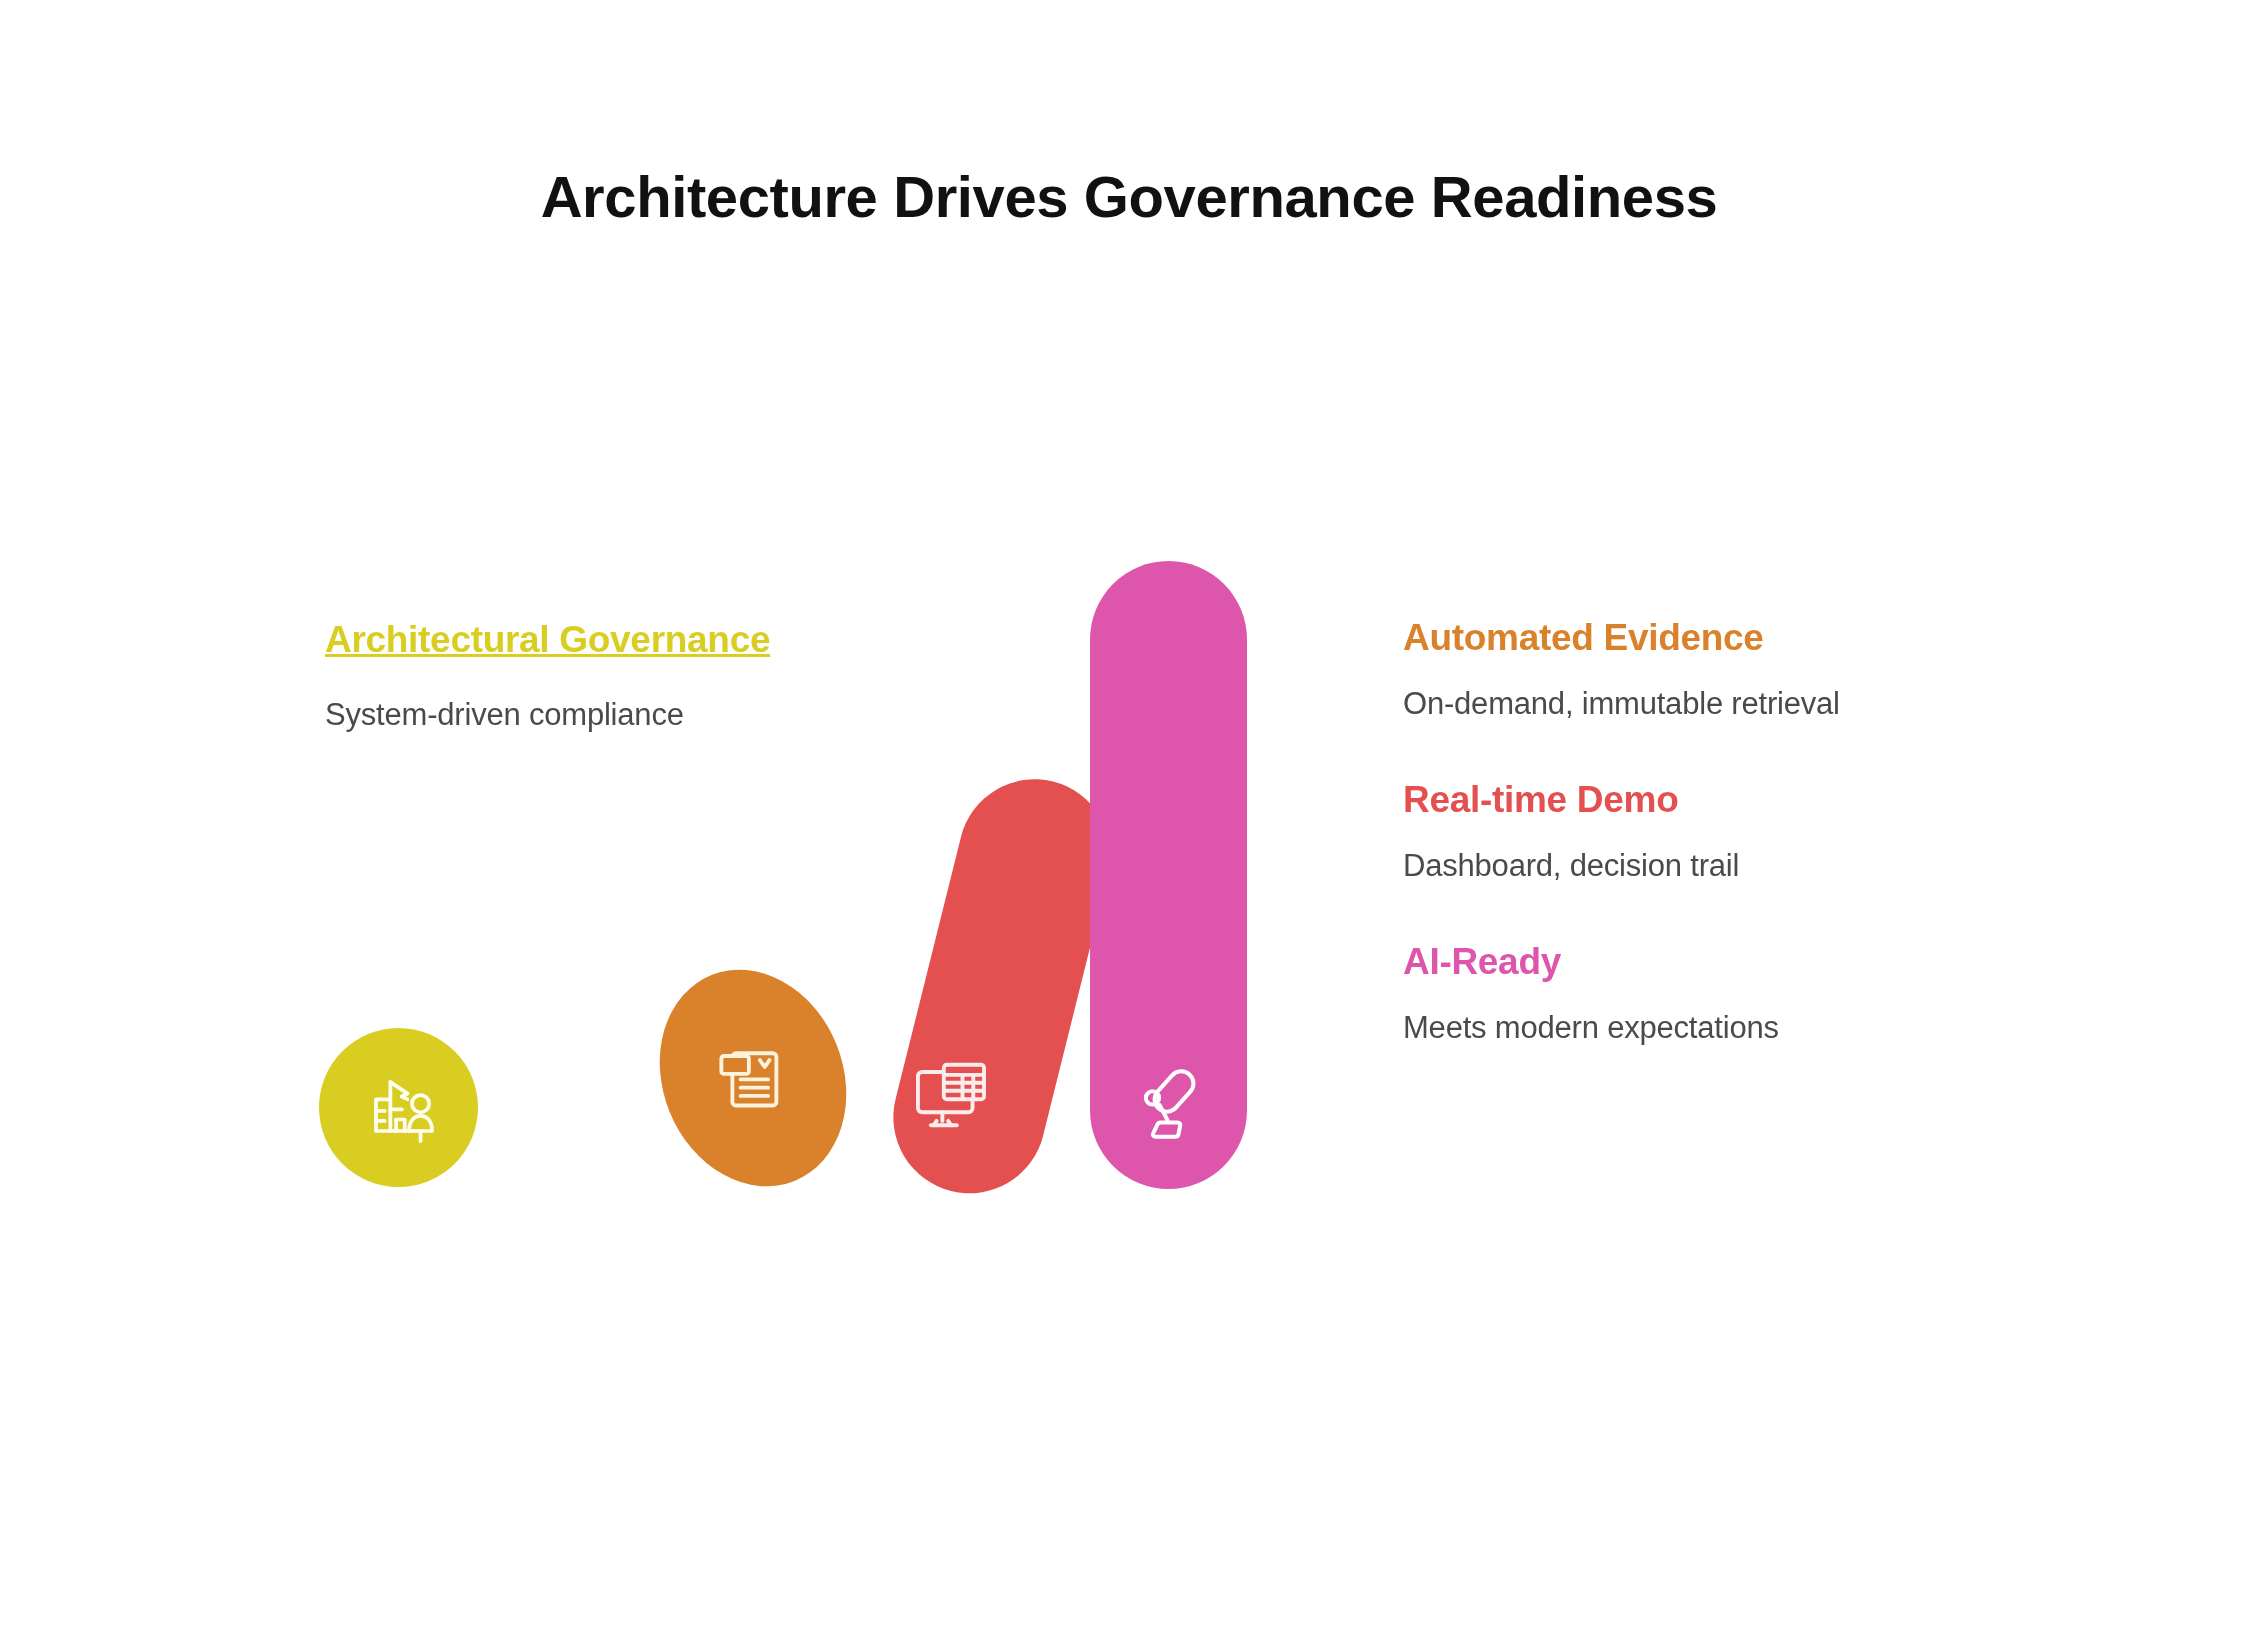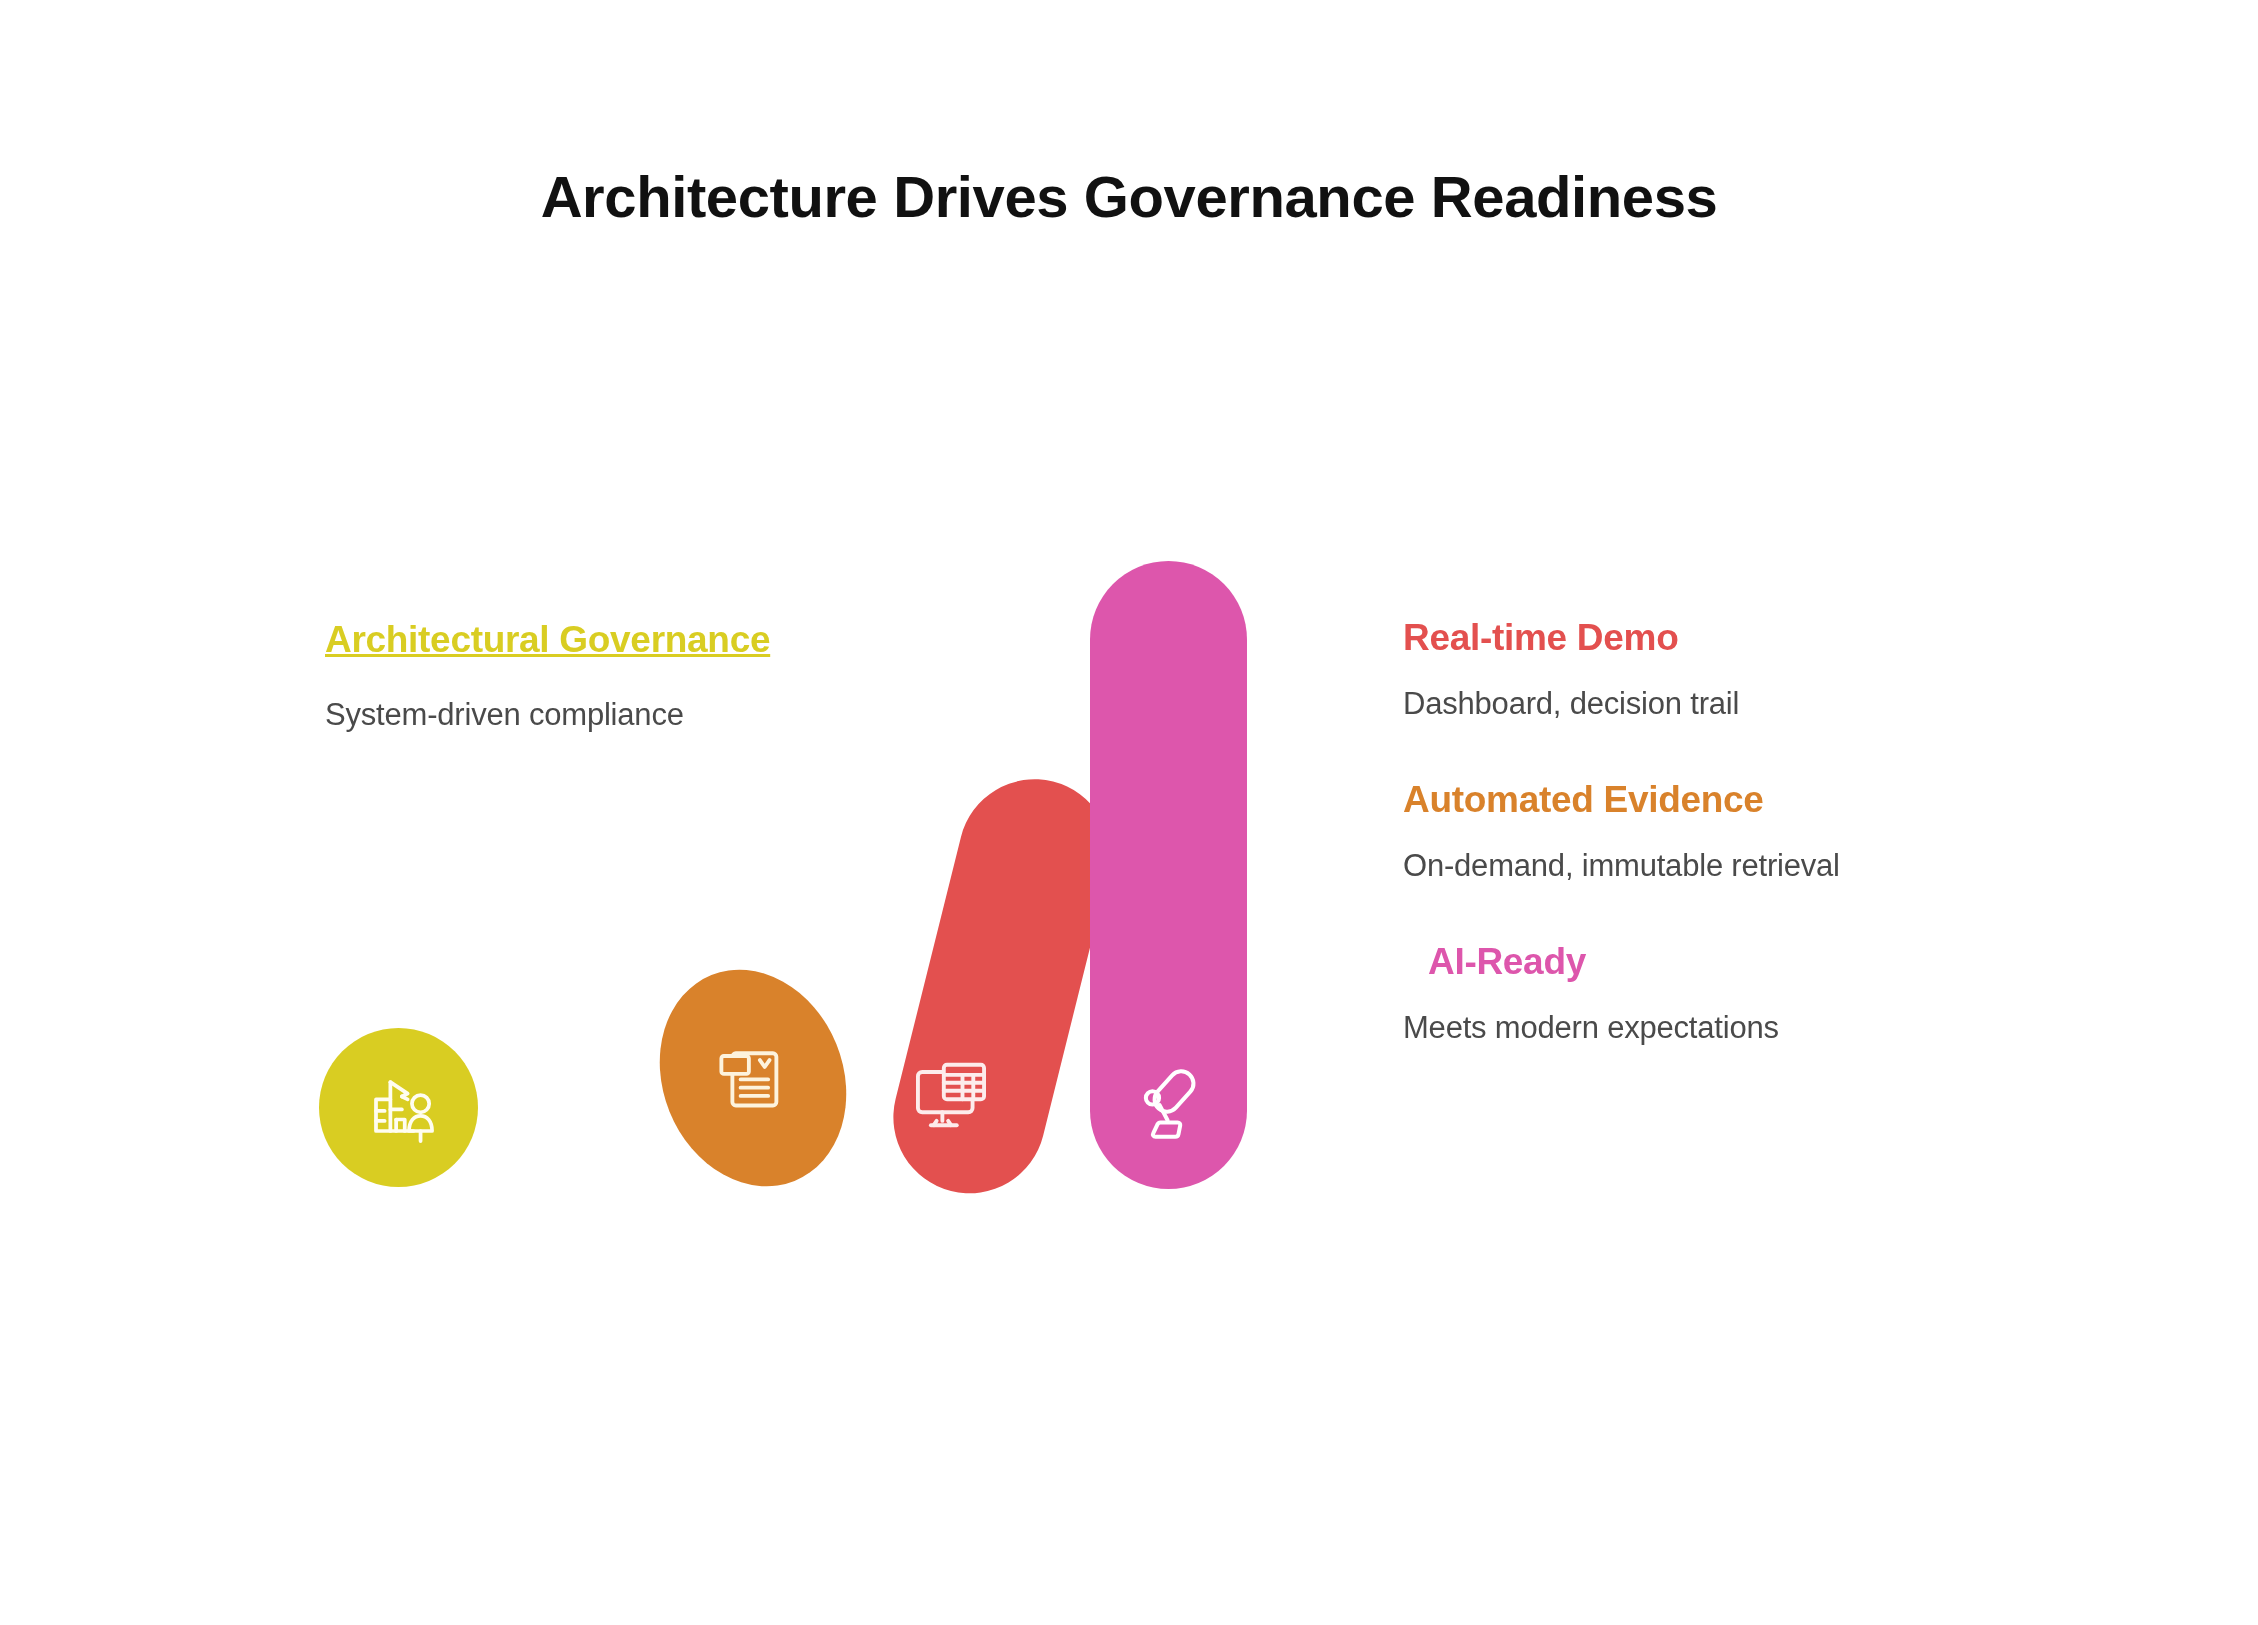--- a/index.html
+++ b/index.html
@@ -174,31 +174,31 @@
   <div id="left-block">
     <div class="left-item">
       <p class="item-title" style="color:#D9CD22;">Architectural Governance</p>
       <p class="item-desc">System-driven compliance</p>
     </div>
   </div>
 
   <div id="right-block">
 
     <div class="right-item">
+      <p class="item-title" style="color:#D9822B;">Automated Evidence</p>
+      <p class="item-desc">On-demand, immutable retrieval</p>
+    </div>
+
+    <div class="right-item">
       <p class="item-title" style="color:#E3504F;">Real-time Demo</p>
       <p class="item-desc">Dashboard, decision trail</p>
     </div>
 
     <div class="right-item">
-      <p class="item-title" style="color:#D9822B;">Automated Evidence</p>
-      <p class="item-desc">On-demand, immutable retrieval</p>
-    </div>
-
-    <div class="right-item">
-      <p class="item-title" style="color:#DD56AC;margin-left:25px;">AI-Ready</p>
+      <p class="item-title" style="color:#DD56AC;">AI-Ready</p>
       <p class="item-desc">Meets modern expectations</p>
     </div>
 
   </div>
 
   <div class="shape" id="bar-governance" style="background:#D9CD22;"></div>
 
   <div class="shape" id="bar-evidence" style="background:#D9822B;"></div>
 
   <div class="shape" id="bar-demo" style="background:#E3504F;"></div>

